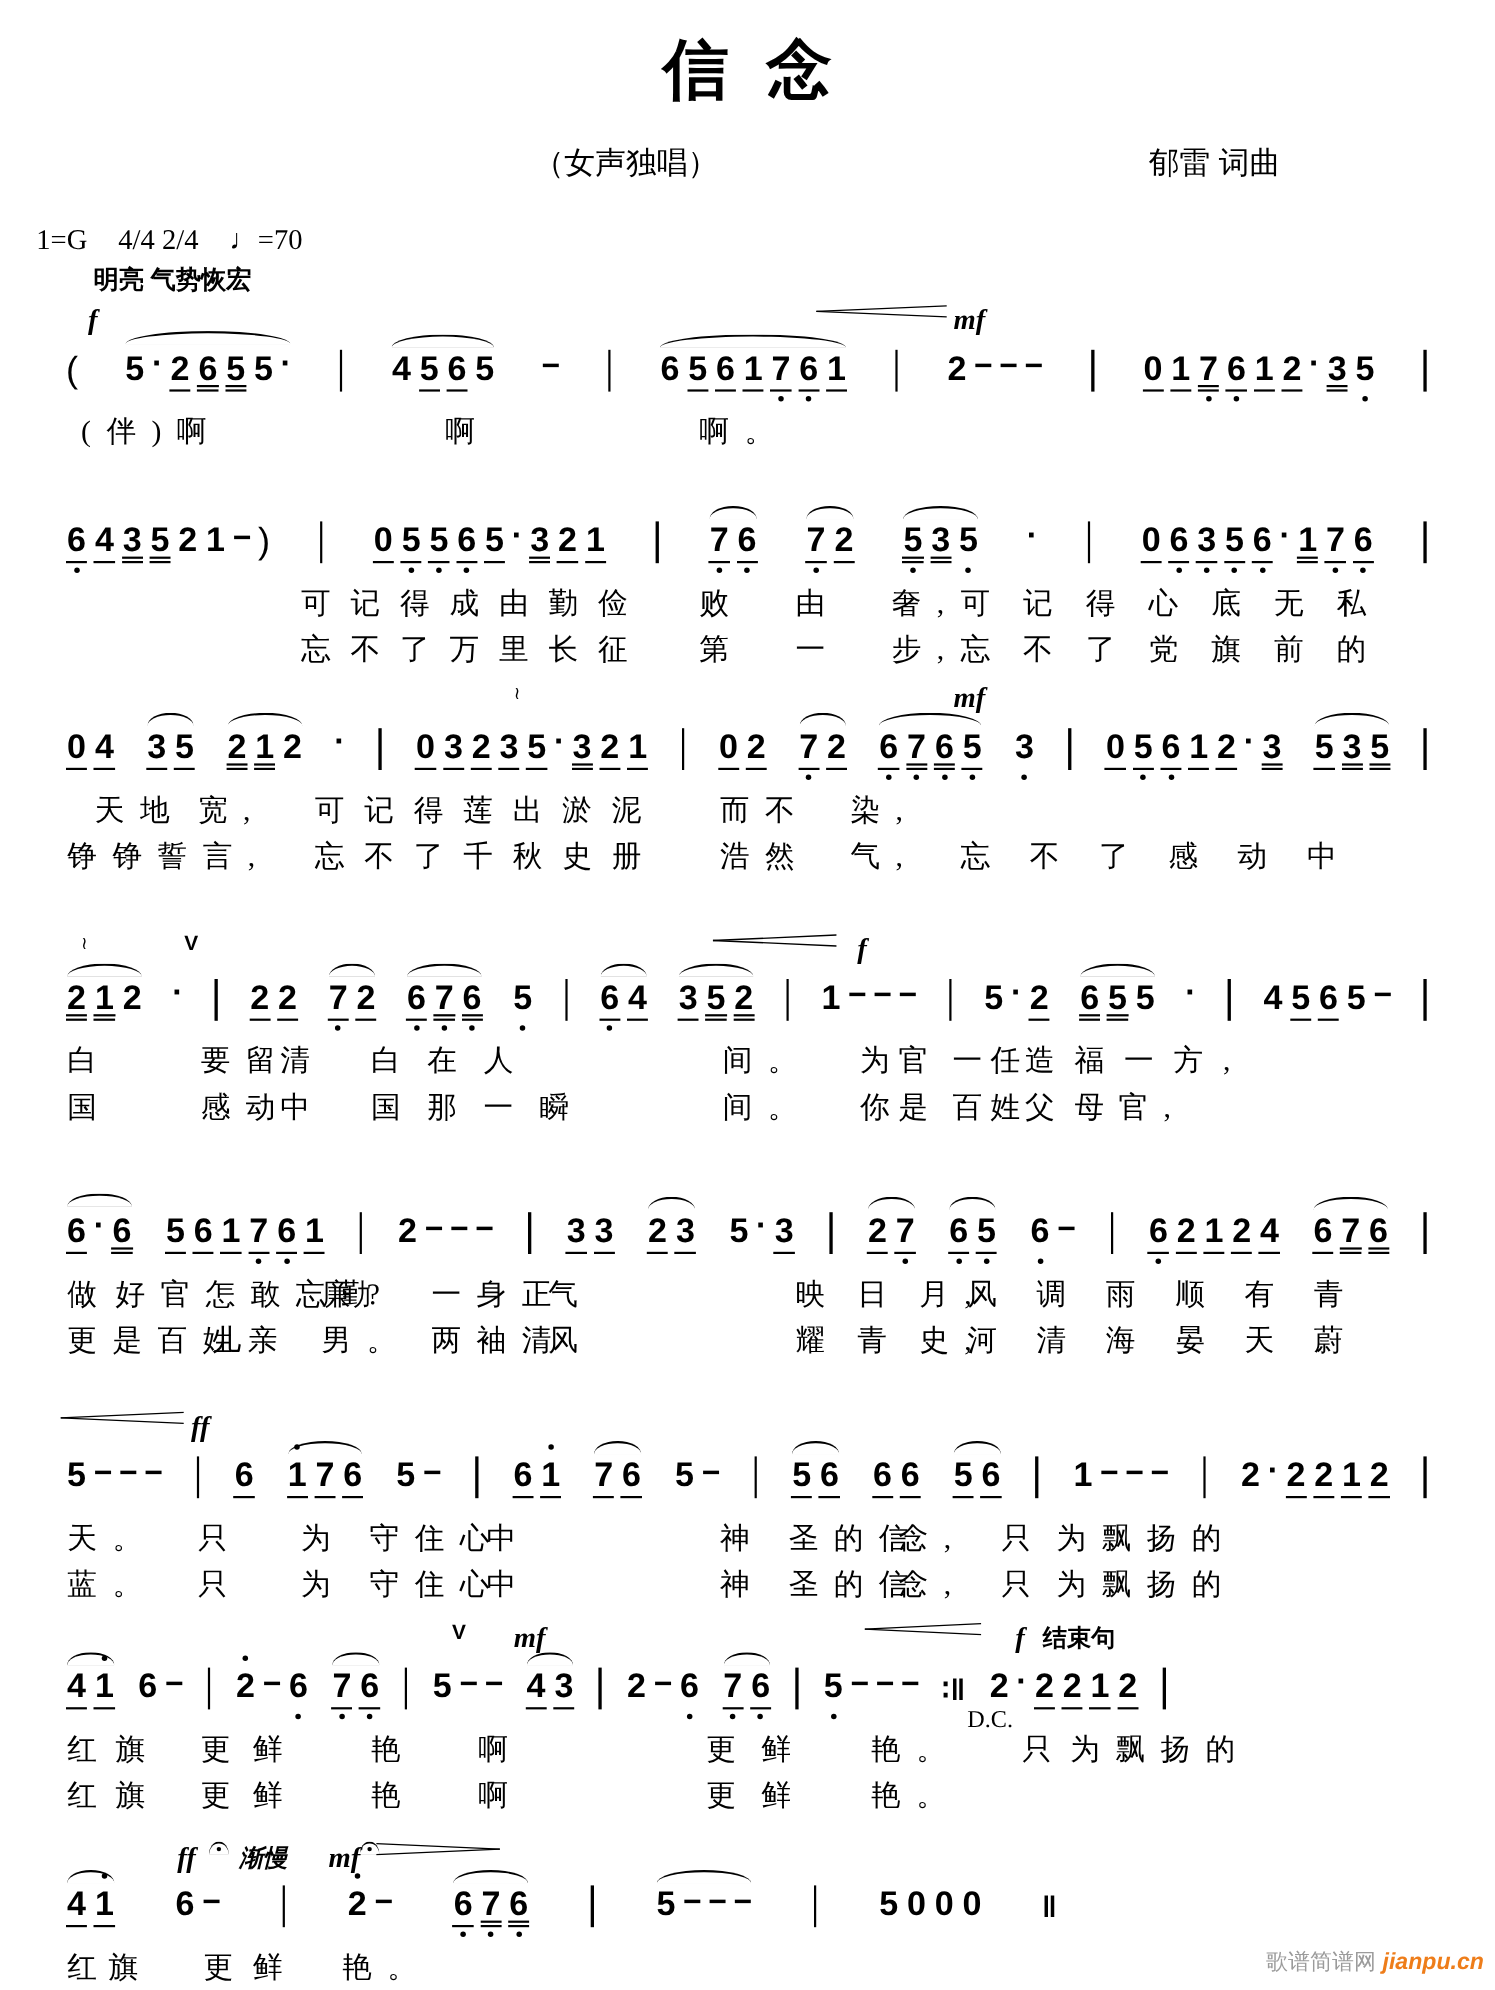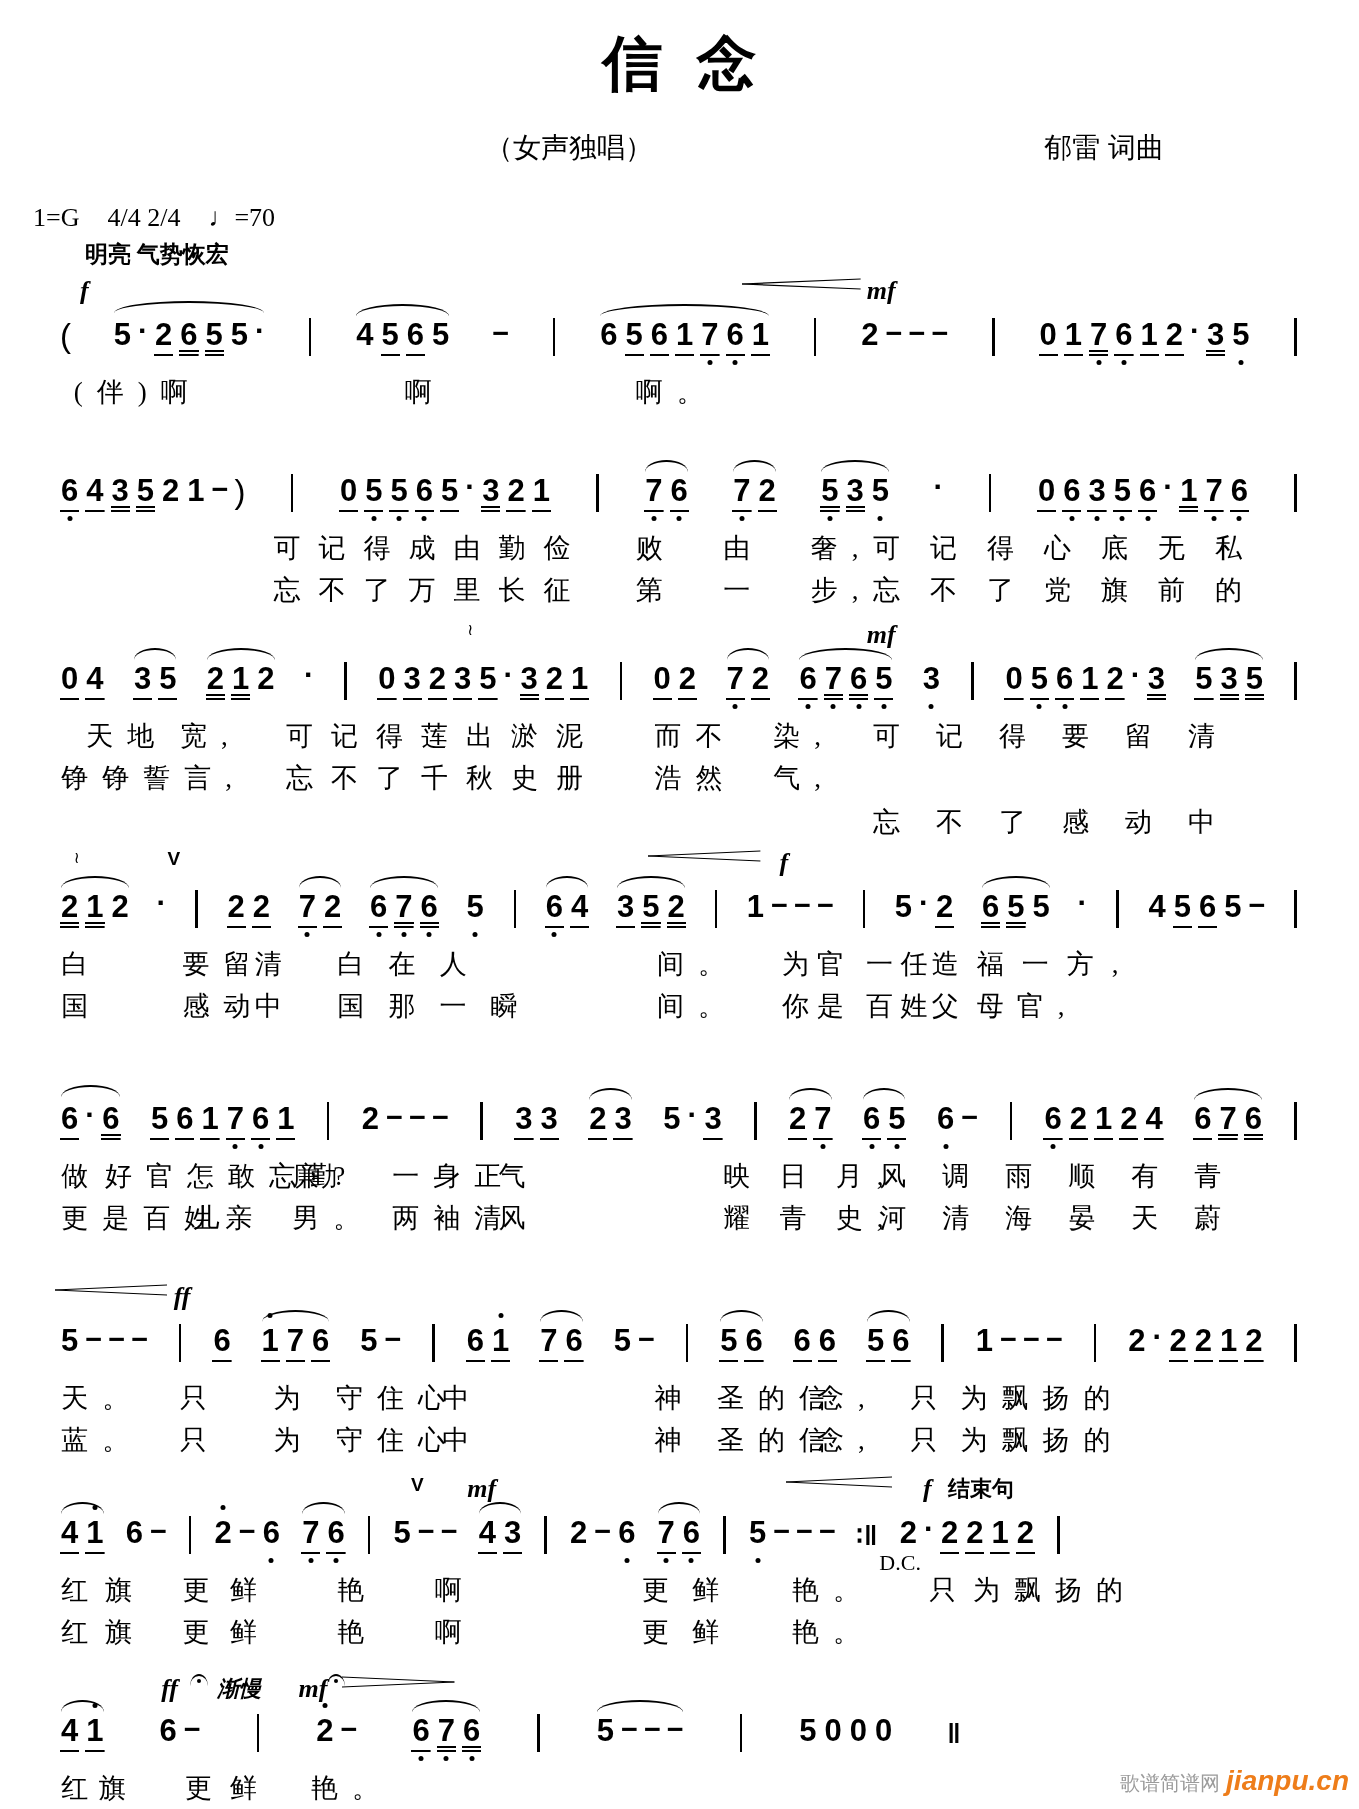--- a/index.html
+++ b/index.html
@@ -59,21 +59,21 @@
   .aug{padding-bottom:10px;font-size:30px;}
   .par{padding-bottom:4px;font-size:33px;font-weight:normal;}
   .bar{width:2.5px;height:38px;background:#000;margin:0 5px;display:inline-block;}
   .rep,.fin{font-size:27px;padding-bottom:4px;letter-spacing:1px;}
 
   .lyr{position:relative;height:42px;font-size:27px;font-family:"Liberation Serif",serif;}
   .syl{position:absolute;top:6px;white-space:nowrap;letter-spacing:14px;}
 
   .wm{position:absolute;right:10px;bottom:12px;white-space:nowrap;}
   .wm .site{font-size:20px;font-family:"Liberation Serif",serif;}
-  .wm .url{font-size:28px;font-weight:bold;font-style:italic;text-decoration:none;
+  .wm .url{font-size:21px;font-weight:bold;font-style:italic;text-decoration:none;
            font-family:"Liberation Sans",sans-serif;margin-left:6px;}
 </style>
 </head>
 <body>
 
 <div class="sheet">
   <h1 class="title">信念</h1>
   <div class="sub-row">
     <div class="subtitle">（女声独唱）</div>
     <div class="credit">郁雷 词曲</div>
@@ -327,28 +327,27 @@
           <div class="grp">
             <span class="bar"></span>
           </div>
         </div>
         <div class="lyr">
           <span class="syl" style="left: 2.5%;">天地</span>
           <span class="syl" style="left: 10%;">宽,</span>
           <span class="syl" style="left: 18.5%; letter-spacing: 18px;">可记得莲出淤泥</span>
           <span class="syl" style="left: 48%;">而不</span>
           <span class="syl" style="left: 57.5%;">染,</span>
-          <span class="syl" style="left: 65.5%; letter-spacing: 36px;">可记得要留清</span>
         </div>
         <div class="lyr">
           <span class="syl" style="left: 0.5%;">铮铮誓言,</span>
           <span class="syl" style="left: 18.5%; letter-spacing: 18px; text-align: right;">忘不了千秋史册</span>
           <span class="syl" style="left: 48%;">浩然</span>
           <span class="syl" style="left: 57.5%;">气,</span>
-          <span class="syl" style="left: 65.5%; letter-spacing: 36px; margin-top: 44px;">忘不了感动中</span>
+          <span class="syl" style="left: 65.5%; letter-spacing: 36px;">忘不了感动中</span>
         </div>
       </div>
       <div class="system">
         <div class="marks">
           <span class="mk grace" style="left: 1.5%;">≀</span>
           <span class="mk v" style="left: 9%;">V</span>
           <div class="mk hp" style="width: 9%; left: 47.5%;"><svg width="100%" height="12">
               <line x1="0" y1="6" x2="100%" y2="1" stroke="#000" stroke-width="1.2"></line>
               <line x1="0" y1="6" x2="100%" y2="11" stroke="#000" stroke-width="1.2"></line>
             </svg></div>

